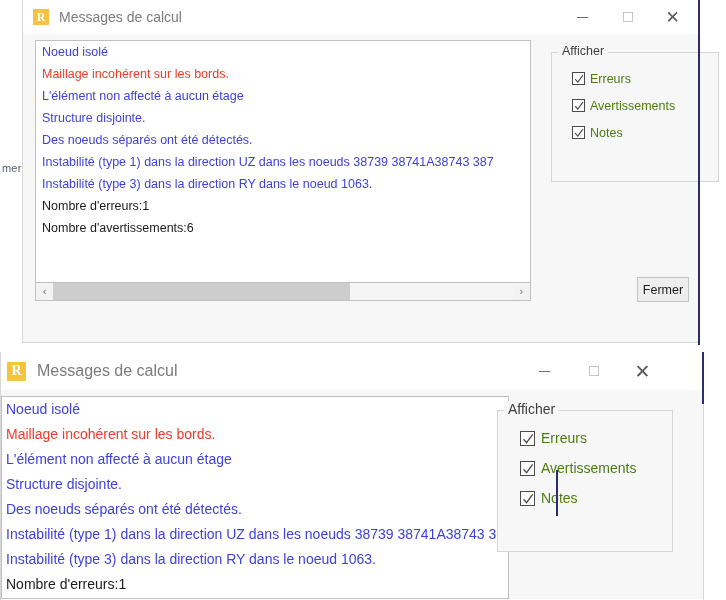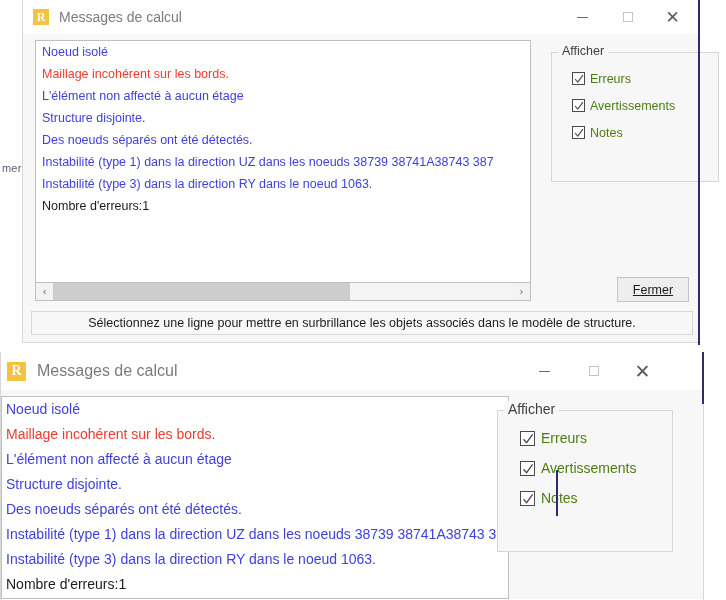--- a/index.html
+++ b/index.html
@@ -242,21 +242,21 @@
     position: absolute;
     background: #eeeeee;
     border: 1px solid #c4c4c4;
     color: #1c1c1c;
     box-sizing: border-box;
     display: flex;
     align-items: center;
     justify-content: center;
     cursor: default;
   }
-  .win-top .btn-close-dlg { right: 10px; top: 243px; width: 72px; height: 25px; font-size: 12.5px; text-decoration: underline; }
+  .win-top .btn-close-dlg { right: 10px; top: 243px; width: 52px; height: 25px; font-size: 12.5px; }
 
   
   .statusbar {
     position: absolute;
     background: #f7f7f7;
     border: 1px solid #d6d6d6;
     box-sizing: border-box;
     display: flex;
     align-items: center;
     justify-content: center;
@@ -310,20 +310,21 @@
 
       <div class="msg-list" id="top-msg-list">
           <div class="msg-line" style="color: rgb(64, 64, 221);">Noeud isolé</div>
           <div class="msg-line" style="color: rgb(238, 59, 43);">Maillage incohérent sur les bords.</div>
           <div class="msg-line" style="color: rgb(64, 64, 221);">L'élément non affecté à aucun étage</div>
           <div class="msg-line" style="color: rgb(64, 64, 221);">Structure disjointe.</div>
           <div class="msg-line" style="color: rgb(64, 64, 221);">Des noeuds séparés ont été détectés.</div>
           <div class="msg-line" style="color: rgb(64, 64, 221);">Instabilité (type 1) dans la direction UZ dans les noeuds 38739 38741A38743 387</div>
           <div class="msg-line" style="color: rgb(64, 64, 221);">Instabilité (type 3) dans la direction RY dans le noeud 1063.</div>
           <div class="msg-line" style="color: rgb(28, 28, 28);">Nombre d'erreurs:1</div>
+          <div class="msg-line" style="color: rgb(28, 28, 28);">Nombre d'avertissements:6</div>
         </div>
 
       <div class="group-box">
         <div class="group-title">Afficher</div>
         <div id="top-chk-wrap">
             <div class="chk-row">
               <span class="chk-box">
                 <svg width="12" height="12" viewBox="0 0 14 14">
                   <path d="M2.5 7.2 L5.6 10.6 L11.6 2.4" fill="none" stroke="#4a4a4a" stroke-width="1.3"></path>
                 </svg>
@@ -352,21 +353,20 @@
       <div class="hscroll">
         <div class="sb-arrow">‹</div>
         <div class="sb-track">
           <div class="sb-thumb" style="width: 64.5%;"></div>
         </div>
         <div class="sb-arrow">›</div>
       </div>
 
       <div class="btn btn-close-dlg">Fermer</div>
 
-      <div class="statusbar">Sélectionnez une ligne pour mettre en surbrillance les objets associés dans le modèle de structure.</div>
     </div>
   </div>
 
   <div class="gap-strip"></div>
 
   <div class="window win-bottom">
 
     <div class="titlebar">
       <span class="app-icon">R</span>
       <span class="win-title">Messages de calcul</span>

